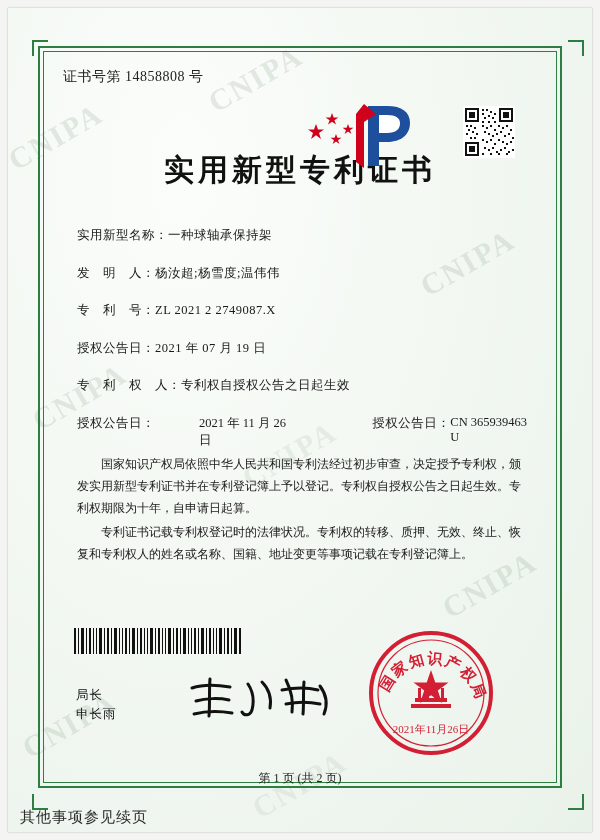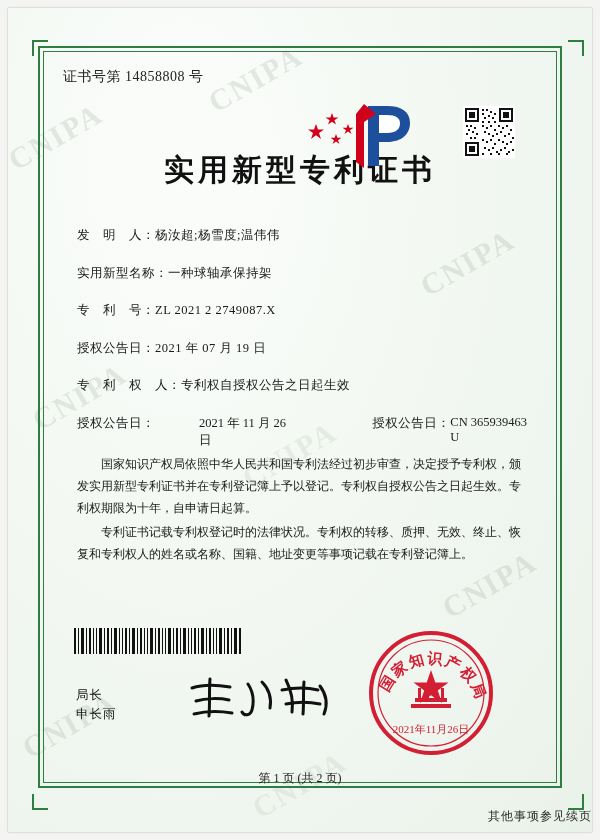--- a/index.html
+++ b/index.html
@@ -178,22 +178,22 @@
     position: absolute;
     left: 0; right: 0; top: 762px;
     text-align: center;
     font-size: 12px;
     color: #222;
     font-family: "Liberation Serif", serif;
   }
   #bottom-note {
     position: absolute;
     left: 12px; right: 0; top: 800px;
-    text-align: right;
-    font-size: 12px;
+    text-align: left;
+    font-size: 15px;
     color: #2b2b2b;
     letter-spacing: 1px;
     font-family: "Liberation Serif", serif;
   }
 </style>
 </head>
 <body>
 
 <div id="page">
 
@@ -306,27 +306,27 @@
           <rect x="43" y="47" width="2" height="2"></rect>
         </g>
       </svg>
     </div>
 
     <div id="main-title">实用新型专利证书</div>
 
     <div id="fields">
 
       <div class="row">
+        <span class="lbl">实用新型名称：</span>
+        <span class="val">一种球轴承保持架</span>
+      </div>
+
+      <div class="row">
         <span class="lbl">发　明　人：</span>
         <span class="val">杨汝超;杨雪度;温伟伟</span>
-      </div>
-
-      <div class="row">
-        <span class="lbl">实用新型名称：</span>
-        <span class="val">一种球轴承保持架</span>
       </div>
 
       <div class="row">
         <span class="lbl">专　利　号：</span>
         <span class="val">ZL 2021 2 2749087.X</span>
       </div>
 
       <div class="row">
         <span class="lbl">授权公告日：</span>
         <span class="val">2021 年 07 月 19 日</span>

